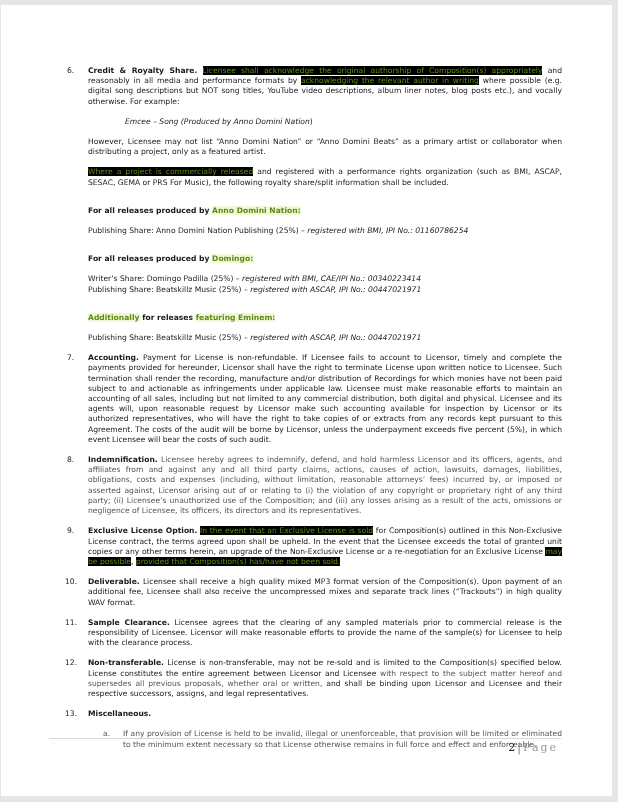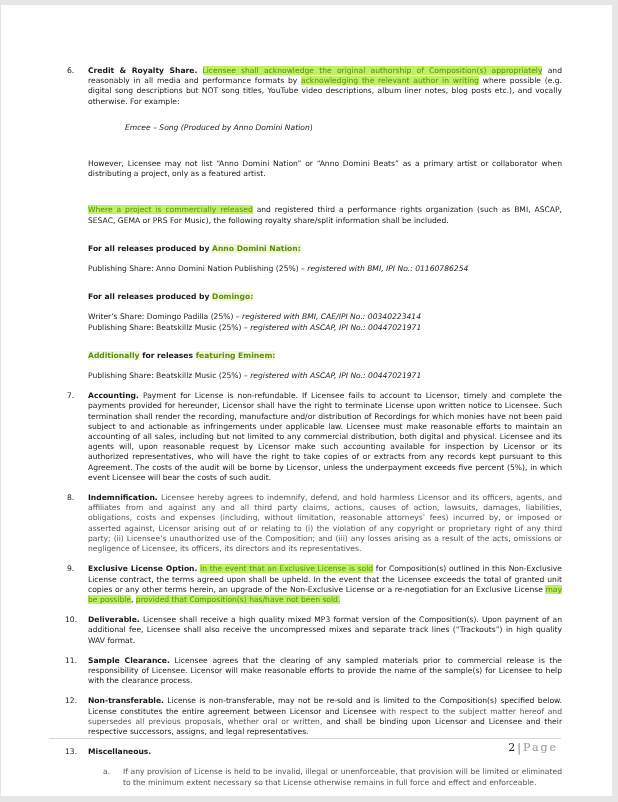--- a/index.html
+++ b/index.html
@@ -11,25 +11,25 @@
     position:absolute; left:1px; top:5px; width:611px; height:791px; background:#fff;
   }
   .content {
     position:absolute; left:66px; top:61px; width:495px;
     font-size:7.6px; line-height:10.2px;
   }
   .item { position:relative; padding-left:21px; margin-bottom:10px; text-align:justify; }
   .num { position:absolute; left:0; top:0; }
   .item .num.wide { left:-2px; }
   b, .b { font-weight:bold; }
-  .hl { color:#5f8a14; background:#bef264; }
+  .hl { color:#5f8a14; background:#000000; }
   .hlb { color:#5f8a14; background:#f1f8d8; font-weight:bold; }
   .gray { color:#555; }
-  .para { margin-top:26px; }
-  .example { padding-left:37px; font-style:italic; margin-top:16px; }
+  .para { margin-top:10px; }
+  .example { padding-left:37px; font-style:italic; margin-top:10px; }
   .sub { margin-top:10px; }
   .subhead { font-weight:bold; margin-top:18px; }
   .line { white-space:nowrap; }
   i { font-style:italic; }
   .subitem { position:relative; padding-left:56px; margin-top:10px; color:#555; text-align:justify; }
   .subitem .letter { position:absolute; left:36px; top:0; }
   .footer-rule {
     position:absolute; left:48px; top:733px; width:512px; height:1px; background:#d8d8d8;
   }
   .page-num {
@@ -46,21 +46,21 @@
   <div class="content">
 
     <div class="item">
       <span class="num">6.</span>
       <div>
         <b>Credit &amp; Royalty Share.</b>
         <span> </span><span class="hl">Licensee shall acknowledge the original authorship of Composition(s) appropriately</span><span> and reasonably in all media and performance formats by </span><span class="hl">acknowledging the relevant author in writing</span><span> where possible (e.g. digital song descriptions but NOT song titles, YouTube video descriptions, album liner notes, blog posts etc.), and vocally otherwise. For example:</span>
       </div>
       <div class="example"><span>Emcee – Song (Produced by Anno Domini Nation</span><span style="font-style:normal">)</span></div>
       <div class="para">However, Licensee may not list “Anno Domini Nation” or “Anno Domini Beats” as a primary artist or collaborator when distributing a project, only as a featured artist.</div>
-      <div class="para"><span class="hl">Where a project is commercially released</span><span> and registered third a performance rights organization (such as BMI, ASCAP, SESAC, GEMA or PRS For Music), the following royalty share/split information shall be included.</span></div>
+      <div class="para"><span class="hl">Where a project is commercially released</span><span> and registered with a performance rights organization (such as BMI, ASCAP, SESAC, GEMA or PRS For Music), the following royalty share/split information shall be included.</span></div>
 
       <div class="subhead"><span>For all releases produced by </span><span class="hlb">Anno Domini Nation:</span></div>
       <div class="sub">
         <div class="line"><span>Publishing Share: Anno Domini Nation Publishing (25%) – </span><i>registered with BMI, IPI No.: 01160786254</i></div>
       </div>
 
       <div class="subhead"><span>For all releases produced by </span><span class="hlb">Domingo:</span></div>
       <div class="sub">
         <div class="line"><span>Writer’s Share: Domingo Padilla (25%) – </span><i>registered with BMI, CAE/IPI No.: 00340223414</i></div>
         <div class="line"><span>Publishing Share: Beatskillz Music (25%) – </span><i>registered with ASCAP, IPI No.: 00447021971</i></div>

